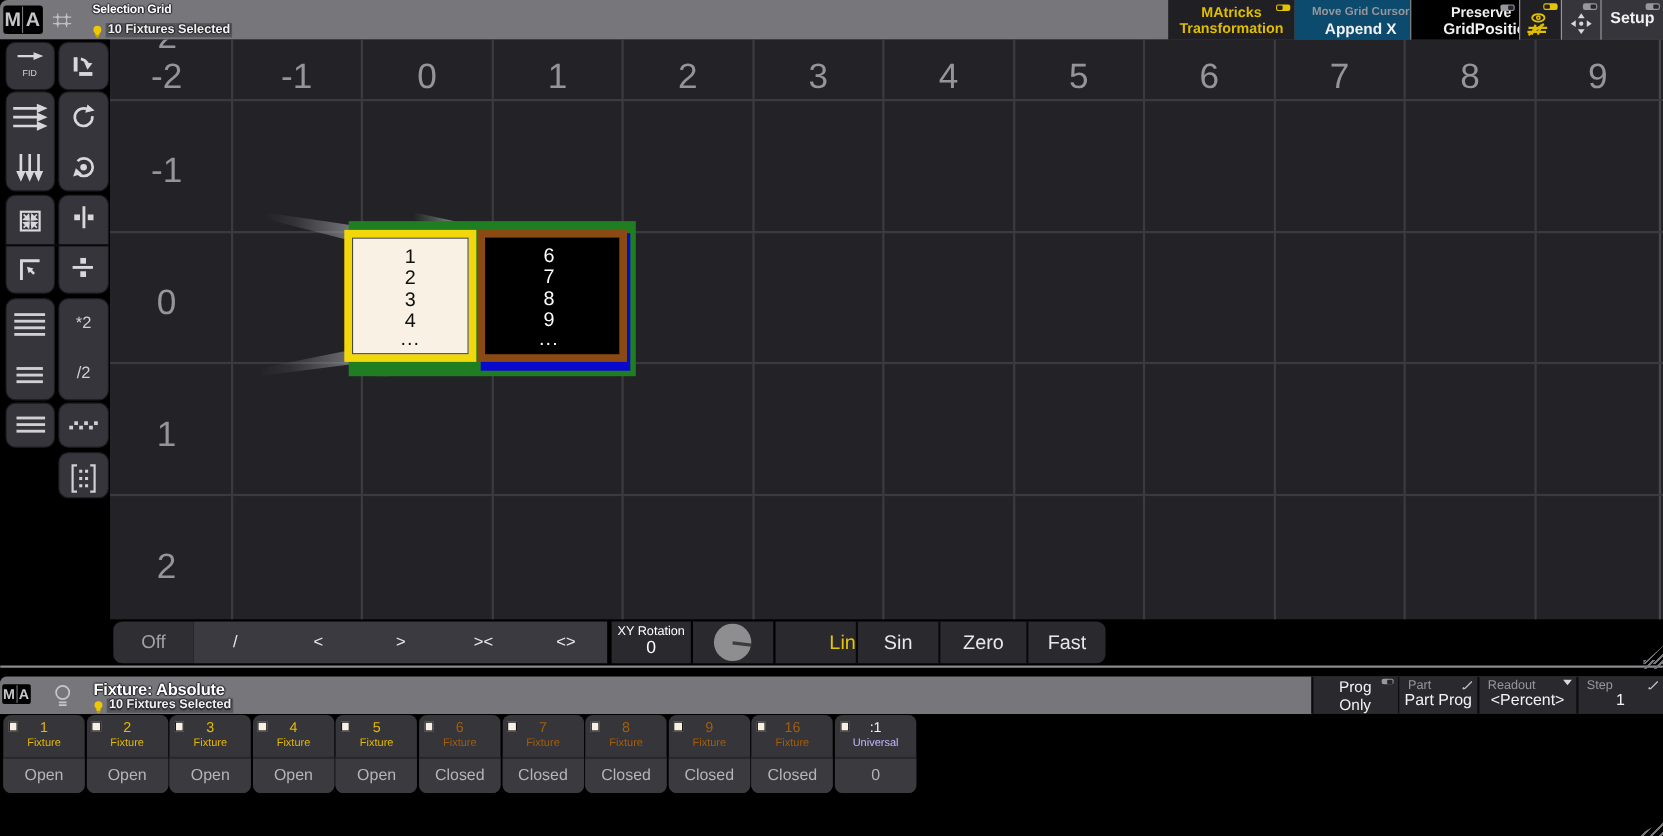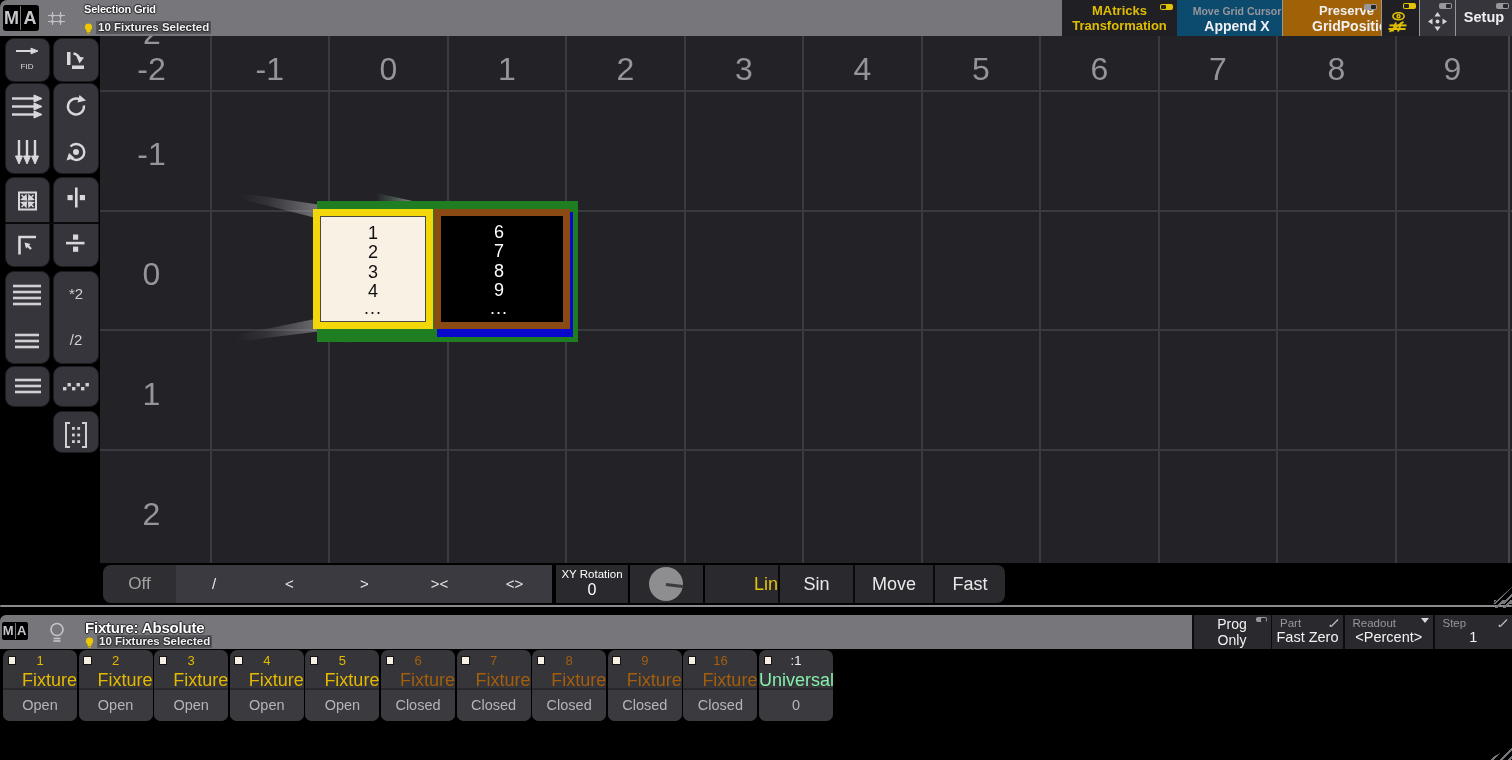--- a/index.html
+++ b/index.html
@@ -14,21 +14,21 @@
   .tbtn{position:absolute;top:0;height:36px;font-weight:bold;}
   .tgl{position:absolute;width:13px;height:6px;border-radius:2px;}
   .tgl.on{background:#e5c300;}
   .tgl.on::before{content:"";position:absolute;left:1px;top:1px;width:5px;height:4px;background:#222;border-radius:1px;}
   .tgl.off{background:#97979c;}
   .tgl.off::before{content:"";position:absolute;right:1px;top:1px;width:5px;height:4px;background:#27272b;border-radius:1px;}
   .lbtn{position:absolute;background:#35353b;border-radius:9px;border:1px solid #1c1c20;box-sizing:border-box;}
   .fixbtn{position:absolute;top:650px;width:74px;height:71px;background:#35353a;border-radius:7px;}
   .fixbtn .chk{position:absolute;left:4.5px;top:5.5px;width:6.5px;height:7.5px;background:#f7efe2;border:1px solid #151517;}
   .fixbtn .num{position:absolute;top:3px;left:0;width:100%;text-align:center;font-size:13px;}
-  .fixbtn .lab{position:absolute;top:20px;left:0;width:100%;text-align:right;font-size:18px;}
+  .fixbtn .lab{position:absolute;top:20px;left:0;width:100%;text-align:center;font-size:10px;}
   .fixbtn .sep{position:absolute;top:38px;left:0;width:100%;height:1.5px;background:#28282c;}
   .fixbtn .st{position:absolute;top:39.5px;left:0;width:100%;height:31.5px;background:#3a3a3f;border-radius:0 0 7px 7px;text-align:center;font-size:14.5px;line-height:30px;color:#b4b4ba;}
   .yel{color:#e5b900;}
   .brn{color:#a45e0c;}
   .grip{position:absolute;background:repeating-linear-gradient(135deg,#76767b 0 2px,transparent 2px 6px);}
 </style>
 </head>
 <body>
 <div id="stage">
 
@@ -108,21 +108,21 @@
       <div class="abs" style="left:453px;top:0;width:72px;height:38px;background:#2a2a2e;color:#fff;">
         <div style="text-align:center;font-size:11.5px;margin-top:3px;">XY Rotation</div>
         <div style="text-align:center;font-size:16px;margin-top:1px;">0</div>
       </div>
       <div class="abs" style="left:527px;top:0;width:73px;height:38px;background:#2a2a2e;">
         <div class="abs" style="left:19px;top:2px;width:34px;height:34px;border-radius:50%;background:#8e8e90;"></div>
         <div class="abs" style="left:36px;top:18px;width:17px;height:2.5px;background:#3c3c3e;transform:rotate(7deg);transform-origin:0 50%;"></div>
       </div>
       <div class="abs" style="left:602px;top:0;width:73px;height:38px;background:#2a2a2e;color:#e6c40a;font-size:18px;line-height:38px;text-align:right;border-right:2px solid #0a0a0c;">Lin</div>
       <div class="abs" style="left:677px;top:0;width:73px;height:38px;background:#2a2a2e;color:#e8e8ea;font-size:18px;line-height:38px;text-align:center;border-right:2px solid #0a0a0c;">Sin</div>
-      <div class="abs" style="left:752px;top:0;width:78px;height:38px;background:#2a2a2e;color:#e8e8ea;font-size:18px;line-height:38px;text-align:center;border-right:2px solid #0a0a0c;">Move</div>
+      <div class="abs" style="left:752px;top:0;width:78px;height:38px;background:#2a2a2e;color:#e8e8ea;font-size:18px;line-height:38px;text-align:center;border-right:2px solid #0a0a0c;">Zero</div>
       <div class="abs" style="left:832px;top:0;width:70px;height:38px;background:#2a2a2e;color:#e8e8ea;font-size:18px;line-height:38px;text-align:center;border-radius:0 8px 8px 0;">Fast</div>
     </div>
     <div class="grip" style="left:1493px;top:551px;width:19px;height:17px;clip-path:polygon(100% 0,100% 100%,0 100%);"></div>
   </div>
 
   <div class="abs tbar" id="gridbar" style="left:0;top:0;width:1512px;height:36px;border-radius:7px 0 0 0;">
 
     <div class="abs" style="left:3px;top:5px;width:36px;height:26px;background:#000;border-radius:3px;color:#c7c7cb;font-weight:bold;font-size:18px;">
       <span class="abs" style="left:0;top:0;width:17px;text-align:center;line-height:26px;">M</span>
       <span class="abs" style="left:18px;top:0;width:18px;text-align:center;line-height:26px;">A</span>
@@ -156,21 +156,21 @@
     <div class="tbtn" style="left:1062px;width:115px;background:#202024;">
       <div style="text-align:center;color:#e0bd00;font-size:13px;margin-top:3px;">MAtricks</div>
       <div style="text-align:center;color:#e0bd00;font-size:13px;">Transformation</div>
       <span class="tgl on" style="right:4px;top:4px;"></span>
     </div>
     <div class="tbtn" style="left:1177px;width:120px;background:#0c4a6e;">
       <div style="text-align:center;color:#96969c;font-size:10.5px;margin-top:5px;">Move Grid Cursor</div>
       <div style="text-align:center;color:#f0f0f2;font-size:14px;margin-top:1px;">Append X</div>
       <div class="abs" style="right:2px;top:2px;width:0;height:0;border-left:4.5px solid transparent;border-right:4.5px solid transparent;border-top:5.5px solid #c8c8cc;"></div>
     </div>
-    <div class="tbtn" style="left:1282px;width:99px;background:#a16207;border-left:1.5px solid #97979c;box-sizing:border-box;padding-left:29px;">
+    <div class="tbtn" style="left:1282px;width:99px;background:#000000;border-left:1.5px solid #97979c;box-sizing:border-box;padding-left:29px;">
       <div style="text-align:center;color:#f0f0f2;font-size:13px;margin-top:3px;">Preserve</div>
       <div style="text-align:center;color:#f0f0f2;font-size:14px;">GridPositions</div>
       <span class="tgl off" style="right:4px;top:4px;"></span>
     </div>
     <div class="tbtn" style="left:1381px;width:37.5px;background:#202024;border-left:1.5px solid #97979c;box-sizing:border-box;">
       <svg class="abs" style="left:6px;top:12px;" width="22" height="21" viewBox="0 0 22 21">
         <g stroke="#dfbe00" fill="none">
           <ellipse cx="10.5" cy="4.2" rx="5.6" ry="3.5" stroke-width="1.7"></ellipse>
           <circle cx="10.5" cy="4.2" r="1.5" stroke-width="1.5"></circle>
           <g stroke-width="2">
@@ -355,21 +355,21 @@
     </div>
 
     <div class="abs" style="left:1191.5px;top:0;width:320.5px;height:33.5px;background:#0c0c0e;"></div>
     <div class="abs" style="left:1193.5px;top:0;width:77px;height:33.5px;background:#2a2a2e;">
       <div style="text-align:center;color:#f2f2f4;font-size:14px;margin-top:1px;">Prog</div>
       <div style="text-align:center;color:#f2f2f4;font-size:14px;">Only</div>
       <span class="tgl off" style="right:4px;top:2px;width:11px;height:5px;"></span>
     </div>
     <div class="abs" style="left:1272px;top:0;width:71px;height:33.5px;background:#2a2a2e;">
       <div style="color:#96969c;font-size:11.5px;margin:2px 0 0 8px;">Part</div>
-      <div style="text-align:center;color:#f2f2f4;font-size:14.5px;">Fast Zero</div>
+      <div style="text-align:center;color:#f2f2f4;font-size:14.5px;">Part Prog</div>
       <svg class="abs" style="right:4px;top:3px;" width="10" height="9" viewBox="0 0 10 9">
           <path d="M1 8.5 L2.8 7.9 L9 1.5 M1 8.5 L1.6 6.7" stroke="#c0c0c4" stroke-width="1.2" fill="none"></path>
         </svg>
     </div>
     <div class="abs" style="left:1344.5px;top:0;width:88.5px;height:33.5px;background:#2a2a2e;">
       <div style="color:#96969c;font-size:11.5px;margin:2px 0 0 8px;">Readout</div>
       <div style="text-align:center;color:#f2f2f4;font-size:14.5px;">&lt;Percent&gt;</div>
       <div class="abs" style="right:4px;top:3px;width:0;height:0;border-left:4.5px solid transparent;border-right:4.5px solid transparent;border-top:5.5px solid #d8d8dc;"></div>
     </div>
     <div class="abs" style="left:1434.5px;top:0;width:77.5px;height:33.5px;background:#2a2a2e;">
@@ -448,21 +448,21 @@
     <div class="fixbtn" style="left:683.4px;">
         <span class="chk"></span>
         <div class="num brn">16</div>
         <div class="lab brn">Fixture</div>
         <div class="sep"></div>
         <div class="st">Closed</div>
       </div>
     <div class="fixbtn" style="left:759px;">
         <span class="chk"></span>
         <div class="num" style="color:#f2f2f4;">:1</div>
-        <div class="lab" style="color:#86efac;">Universal</div>
+        <div class="lab" style="color:#c4b5fd;">Universal</div>
         <div class="sep"></div>
         <div class="st">0</div>
       </div>
   </div>
 
   <div class="grip" style="left:1494px;top:600px;width:18px;height:8px;"></div>
   <div class="grip" style="left:1487px;top:747px;width:25px;height:13px;clip-path:polygon(100% 0,100% 100%,0 100%);"></div>
 
 </div>
 <style>

